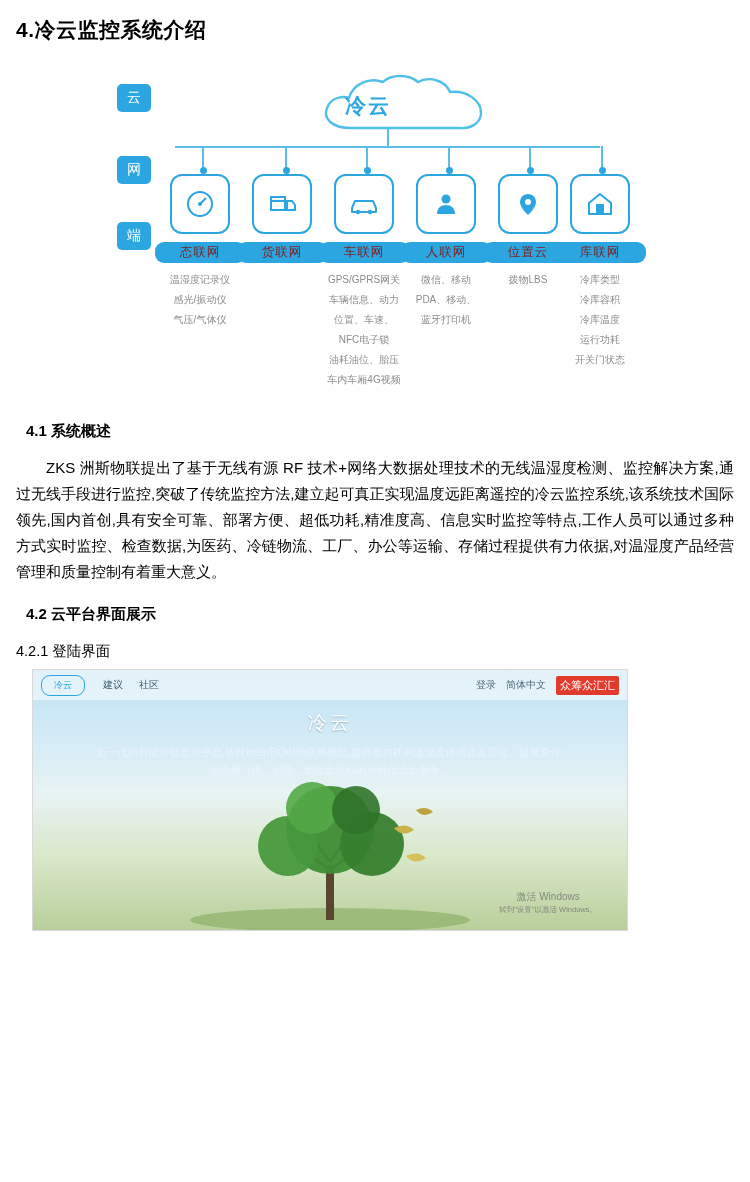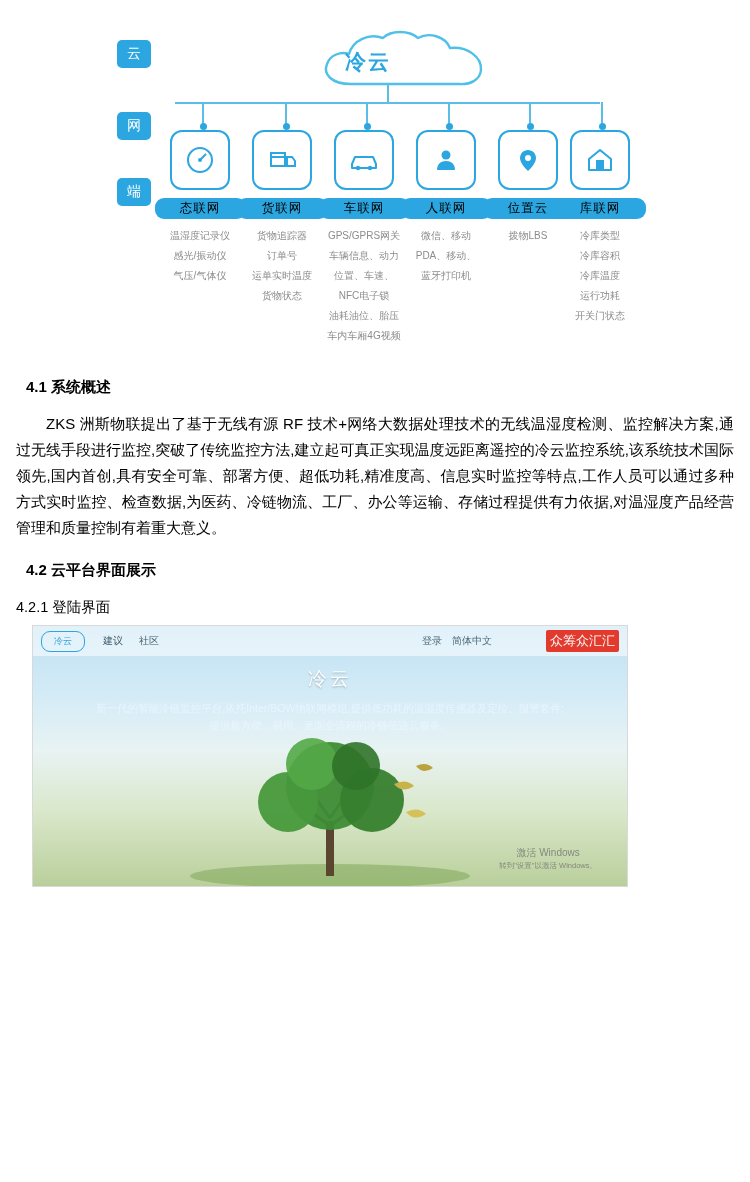--- a/index.html
+++ b/index.html
@@ -133,21 +133,21 @@
     justify-content: center;
     background: #fff;
   }
   .node .node-name {
     margin: 8px auto 0 auto;
     width: 91px;
     height: 21px;
     line-height: 21px;
     border-radius: 9px;
     background: #2ba6e0;
-    color: #000000;
+    color: #7f1d1d;
     font-size: 12.5px;
     letter-spacing: 1px;
   }
   .node .node-lines {
     margin-top: 7px;
     font-size: 10px;
     color: #8c8c8c;
     line-height: 20px;
   }
   .node .node-lines div { white-space: nowrap; }
@@ -181,22 +181,22 @@
     border: 1.5px solid #2ba6e0;
     border-radius: 9px;
     color: #2ba6e0;
     font-size: 9px;
     display: flex; align-items: center; justify-content: center;
     margin-right: 18px;
   }
   .ss-nav { margin-right: 16px; font-size: 10px; color: #3d5d6b; }
   .ss-right { margin-left: auto; display: flex; align-items: center; gap: 10px; }
   .ss-badge {
-    background: #e23b2e; color: #fff; font-size: 13px;
-    padding: 2px 4px; border-radius: 2px; margin-left: 44px;
+    background: #e23b2e; color: #fff; font-size: 11px;
+    padding: 2px 4px; border-radius: 2px;
   }
   .ss-hero-title {
     position: absolute;
     top: 40px; left: 0; width: 100%;
     text-align: center;
     color: #ffffff;
     font-size: 19px;
     letter-spacing: 3px;
     text-shadow: 0 1px 2px rgba(0,0,0,0.25);
   }
@@ -228,20 +228,21 @@
     font-size: 10px;
     line-height: 13px;
   }
   .ss-watermark .wm-sub { font-size: 7.5px; }
 </style>
 </head>
 <body>
 
 <div class="page">
 
+  <h1 class="doc-title">4.冷云监控系统介绍</h1>
 
   <div class="diagram">
 
     <div class="axis-label axis-yun">
       <span>云</span>
     </div>
     <div class="axis-label axis-wang">
       <span>网</span>
     </div>
     <div class="axis-label axis-duan">
@@ -288,26 +289,20 @@
 
     <div class="node" style="left:181px;">
       <div class="icon-box">
         <svg width="32" height="32" viewBox="0 0 32 32">
           <rect x="5" y="9" width="14" height="13" fill="none" stroke="#2ba6e0" stroke-width="2"></rect>
           <line x1="5" y1="13" x2="19" y2="13" stroke="#2ba6e0" stroke-width="2"></line>
           <path d="M21 13 h5 l3 4 v5 h-8 z" fill="none" stroke="#2ba6e0" stroke-width="2"></path>
         </svg>
       </div>
       <div class="node-name">货联网</div>
-      <div class="node-lines">
-        <div>货物追踪器</div>
-        <div>订单号</div>
-        <div>运单实时温度</div>
-        <div>货物状态</div>
-      </div>
     </div>
 
     <div class="node" style="left:263px;">
       <div class="icon-box">
         <svg width="34" height="34" viewBox="0 0 34 34">
           <path d="M5 21 l3-7 h18 l3 7 v4 h-24 z" fill="none" stroke="#2ba6e0" stroke-width="2" stroke-linejoin="round"></path>
           <circle cx="11" cy="25" r="2.2" fill="#2ba6e0"></circle>
           <circle cx="23" cy="25" r="2.2" fill="#2ba6e0"></circle>
         </svg>
       </div>

